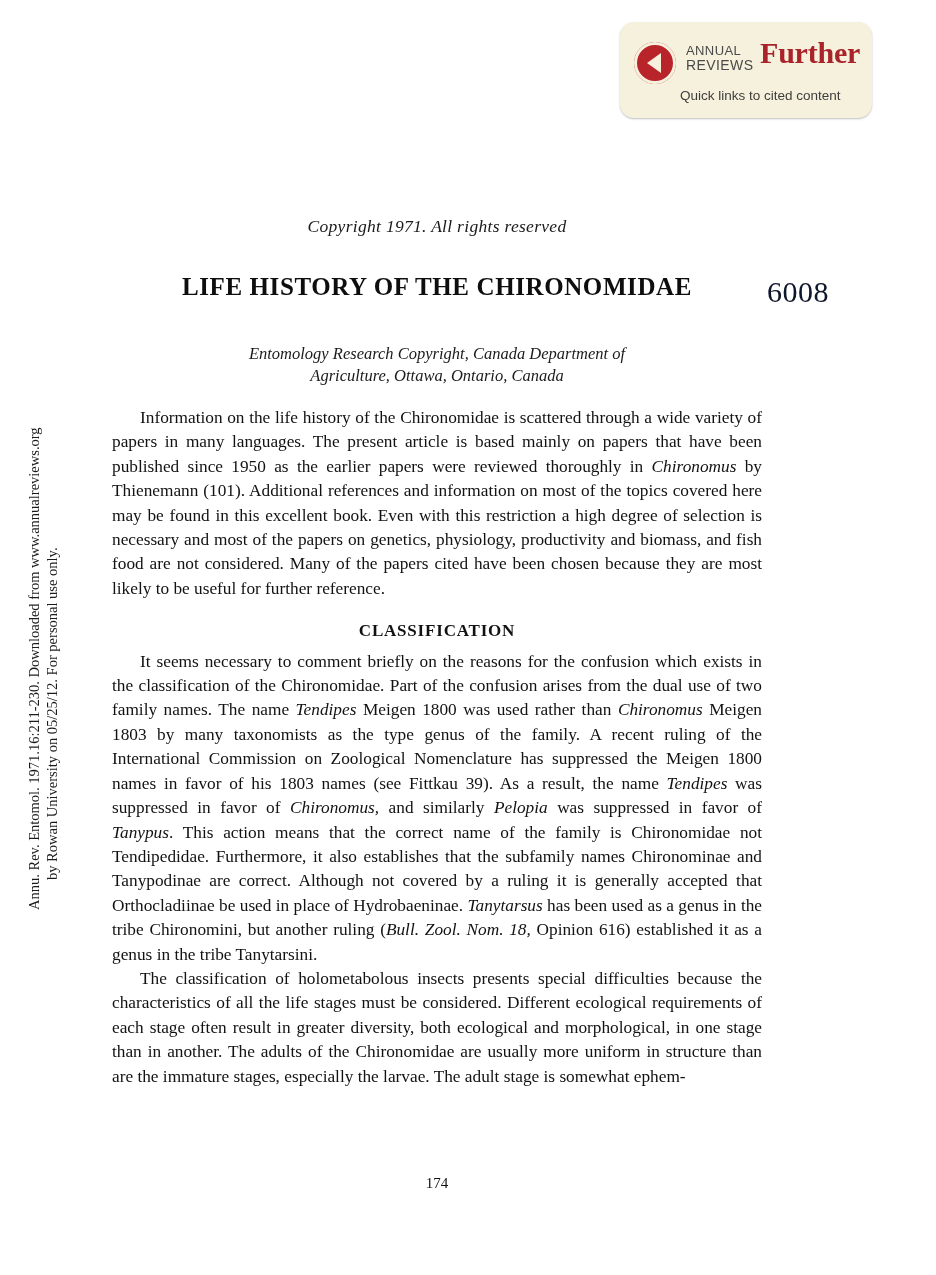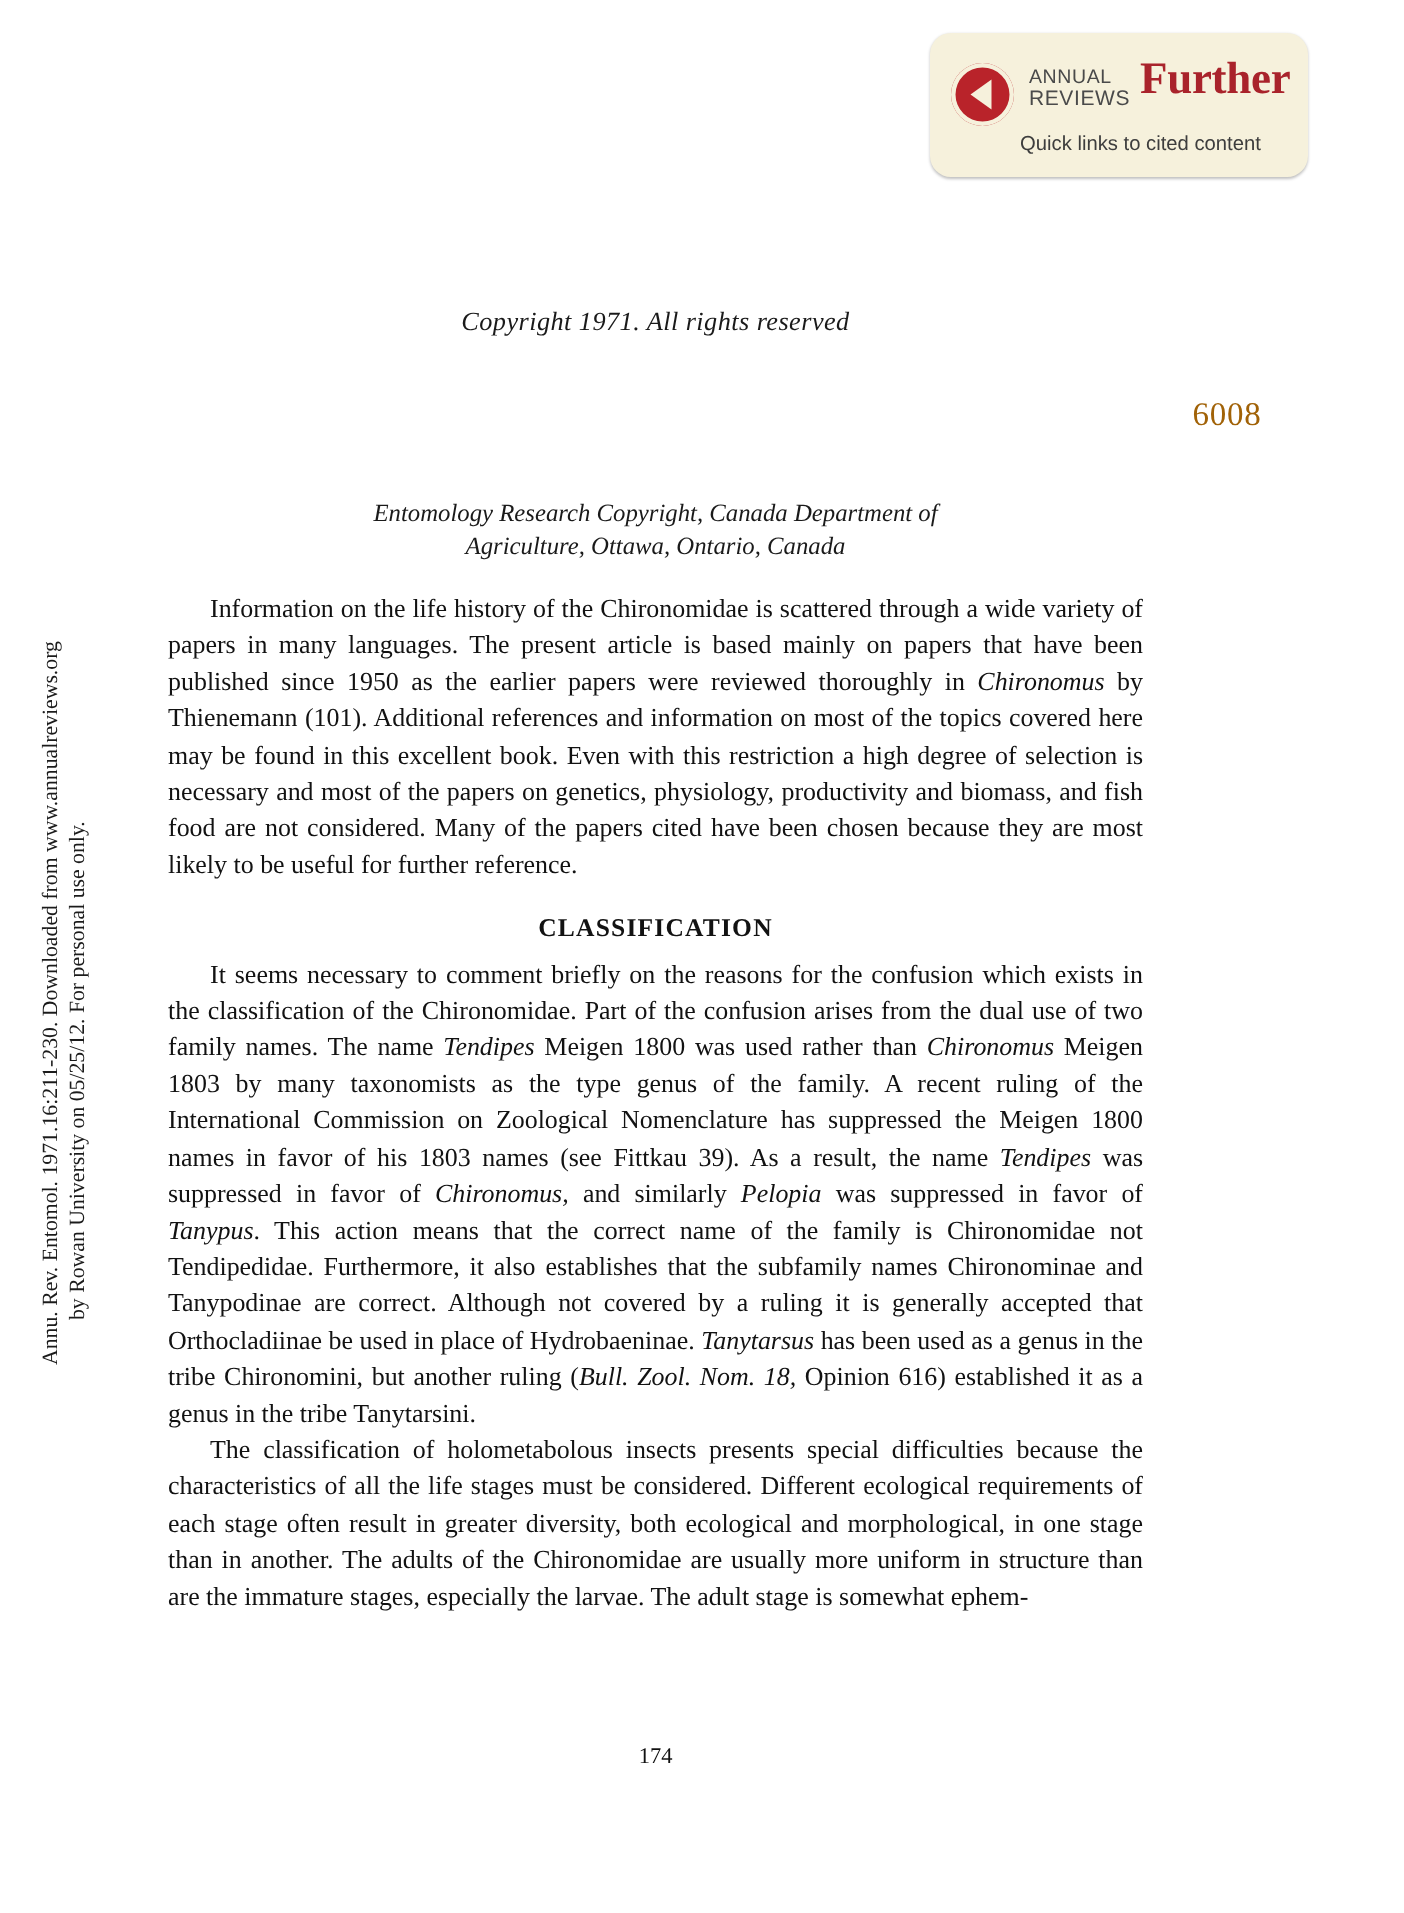--- a/index.html
+++ b/index.html
@@ -114,21 +114,21 @@
   }
   .side-line-2 {
     left: 44px;
     top: 880px;
   }
 
   
   .page {
     position: absolute;
     left: 112px;
-    top: 0;
+    top: 12px;
     width: 650px;
     height: 929px;
   }
   .copyright {
     position: absolute;
     top: 204px;
     left: 0;
     width: 650px;
     text-align: center;
     font-style: italic;
@@ -144,25 +144,24 @@
     text-align: center;
     font-size: 25px;
     font-weight: bold;
     letter-spacing: 0.6px;
     color: #0e0e0e;
   }
   .docnum {
     position: absolute;
     top: 263px;
     left: 655px;
-    font-size: 22px;
-    font-family: "Liberation Serif", serif;
-    color: #a16207;
+    font-size: 30px;
+    font-family: "Liberation Serif", serif;
+    color: #0f172a;
     letter-spacing: 0.5px;
-    margin-left: 28px;
   }
   .author {
     position: absolute;
     top: 303px;
     left: 0;
     width: 650px;
     text-align: center;
     font-size: 17px;
     font-weight: bold;
     letter-spacing: 0.5px;
@@ -229,20 +228,21 @@
 
 <div class="side-wrap">
   <div class="side-line side-line-1">Annu. Rev. Entomol. 1971.16:211-230. Downloaded from www.annualreviews.org</div>
   <div class="side-line side-line-2">by Rowan University on 05/25/12. For personal use only.</div>
 </div>
 
 <div class="page">
 
   <div class="copyright">Copyright 1971. All rights reserved</div>
 
+  <div class="title">LIFE  HISTORY  OF  THE  CHIRONOMIDAE</div>
 
   <div class="docnum">6008</div>
 
 
   <div class="affil">
     <span>Entomology Research Copyright, Canada Department of</span><br>
     <span>Agriculture, Ottawa, Ontario, Canada</span>
   </div>
 
   <div class="body-text">

